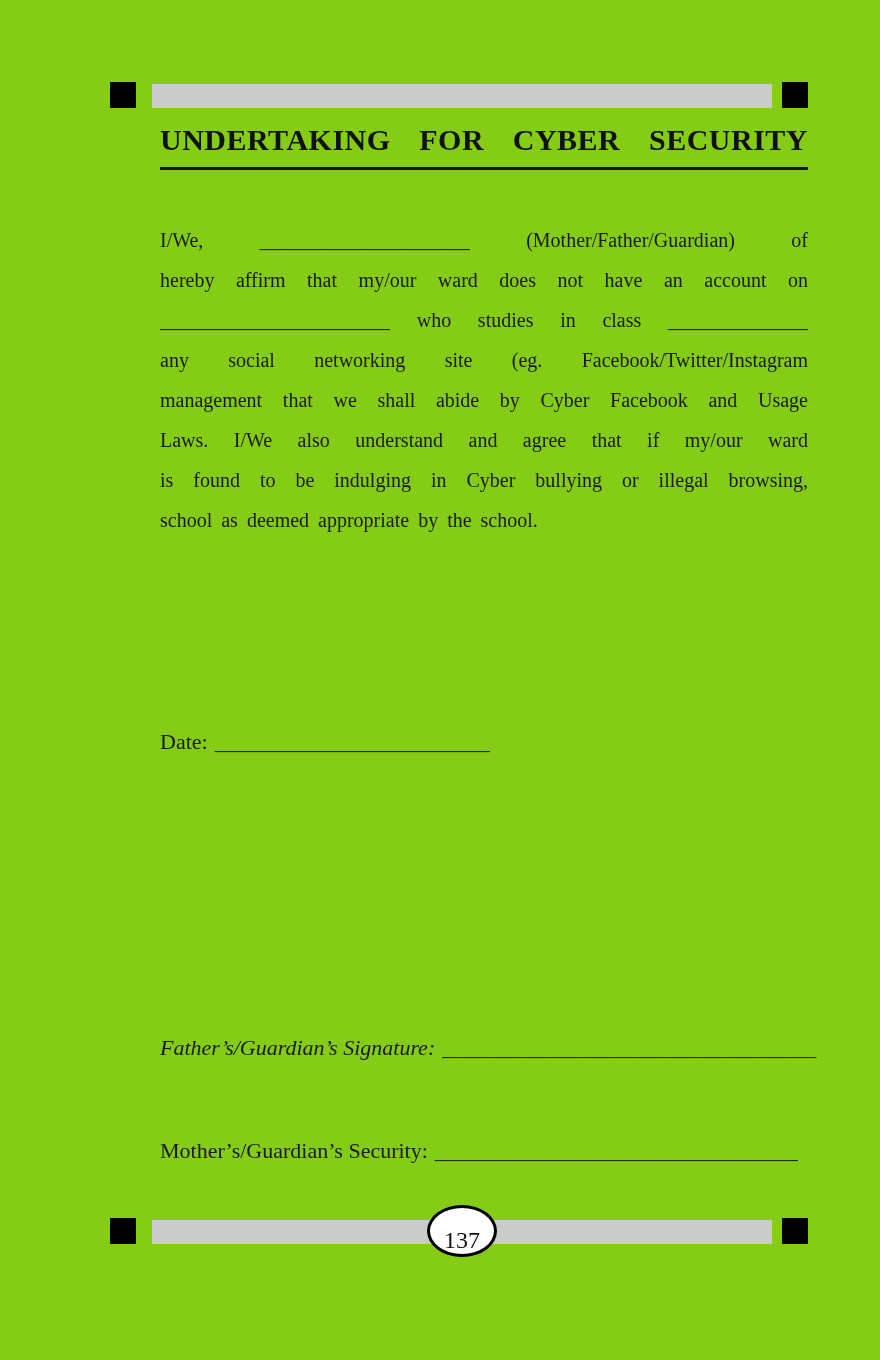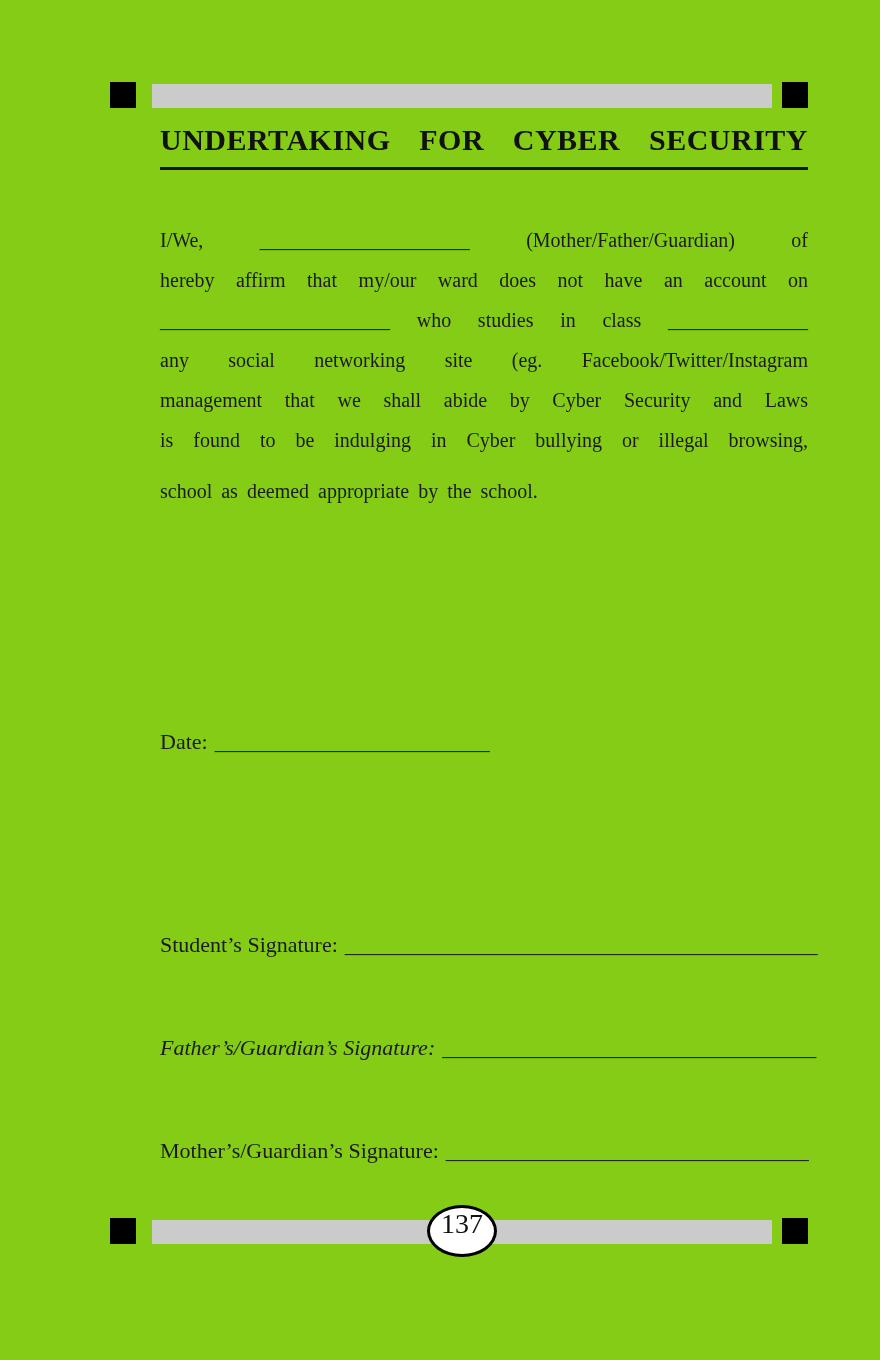--- a/index.html
+++ b/index.html
@@ -17,40 +17,40 @@
   .deco .sq.left{left:110px;}
   .deco .sq.right{left:782px;}
   .deco .bar{position:absolute;left:152px;top:2px;width:620px;height:24px;background:#cbcbcb;}
   .deco-top{top:82px;}
   .deco-bottom{top:1218px;}
   
   .badge{
     position:absolute;left:427px;top:-13px;
     width:64px;height:46px;
     background:#ffffff;border:3px solid #000000;border-radius:50%;
-    display:flex;align-items:flex-start;justify-content:center;
-    font-size:28px;color:#111111;
+    display:flex;align-items:flex-end;justify-content:center;
+    font-size:24px;color:#111111;
   }
   
   .title{
     position:absolute;left:160px;top:122px;width:648px;
     font-size:30px;font-weight:bold;line-height:36px;
     color:#111111;
     text-align:justify;text-align-last:justify;
     padding-bottom:9px;border-bottom:3px solid #161616;
     letter-spacing:0.5px;
   }
   
   .para{
     position:absolute;left:160px;top:220px;width:648px;
     font-size:20px;line-height:40px;
   }
   .pl{width:648px;}
   .pl.just{text-align:justify;text-align-last:justify;text-justify:inter-word;}
-  .pl.lastline{text-align:left;word-spacing:4px;margin-top:11px;}
+  .pl.lastline{text-align:left;word-spacing:4px;}
   
   .field{
     position:absolute;left:160px;width:648px;
     font-size:22px;line-height:30px;white-space:nowrap;
   }
   .field .lbl{margin-right:7px;}
   .field .blank{letter-spacing:0;}
   .f-date{top:727px;}
   .f-place{top:829px;}
   .f-student{top:930px;}
@@ -68,40 +68,38 @@
     <div class="sq right"></div>
   </div>
 
   <div class="title">UNDERTAKING FOR CYBER SECURITY</div>
 
   <div class="para">
     <div class="pl just">I/We, _____________________ (Mother/Father/Guardian) of</div>
     <div class="pl just">hereby affirm that my/our ward does not have an account on</div>
     <div class="pl just">_______________________ who studies in class ______________</div>
     <div class="pl just">any social networking site (eg. Facebook/Twitter/Instagram</div>
-    <div class="pl just">management that we shall abide by Cyber Security and Laws</div>
+    <div class="pl just">management that we shall abide by Cyber Facebook and Usage</div>
+    <div class="pl just">Laws. I/We also understand and agree that if my/our ward</div>
     <div class="pl just">is found to be indulging in Cyber bullying or illegal browsing,</div>
     <div class="pl lastline">school as deemed appropriate by the school.</div>
   </div>
 
   <div class="field f-date">
     <span class="lbl">Date:</span><span class="blank">_________________________</span>
   </div>
 
 
-  <div class="field f-student">
-    <span class="lbl">Student’s Signature:</span><span class="blank">___________________________________________</span>
-  </div>
 
   <div class="field f-father">
     <span class="lbl">Father’s/Guardian’s Signature:</span><span class="blank">__________________________________</span>
   </div>
 
   <div class="field f-mother">
-    <span class="lbl">Mother’s/Guardian’s Signature:</span><span class="blank">_________________________________</span>
+    <span class="lbl">Mother’s/Guardian’s Security:</span><span class="blank">_________________________________</span>
   </div>
 
   <div class="deco deco-bottom">
     <div class="sq left"></div>
     <div class="bar"></div>
     <div class="sq right"></div>
     <div class="badge">
       <span>137</span>
     </div>
   </div>

